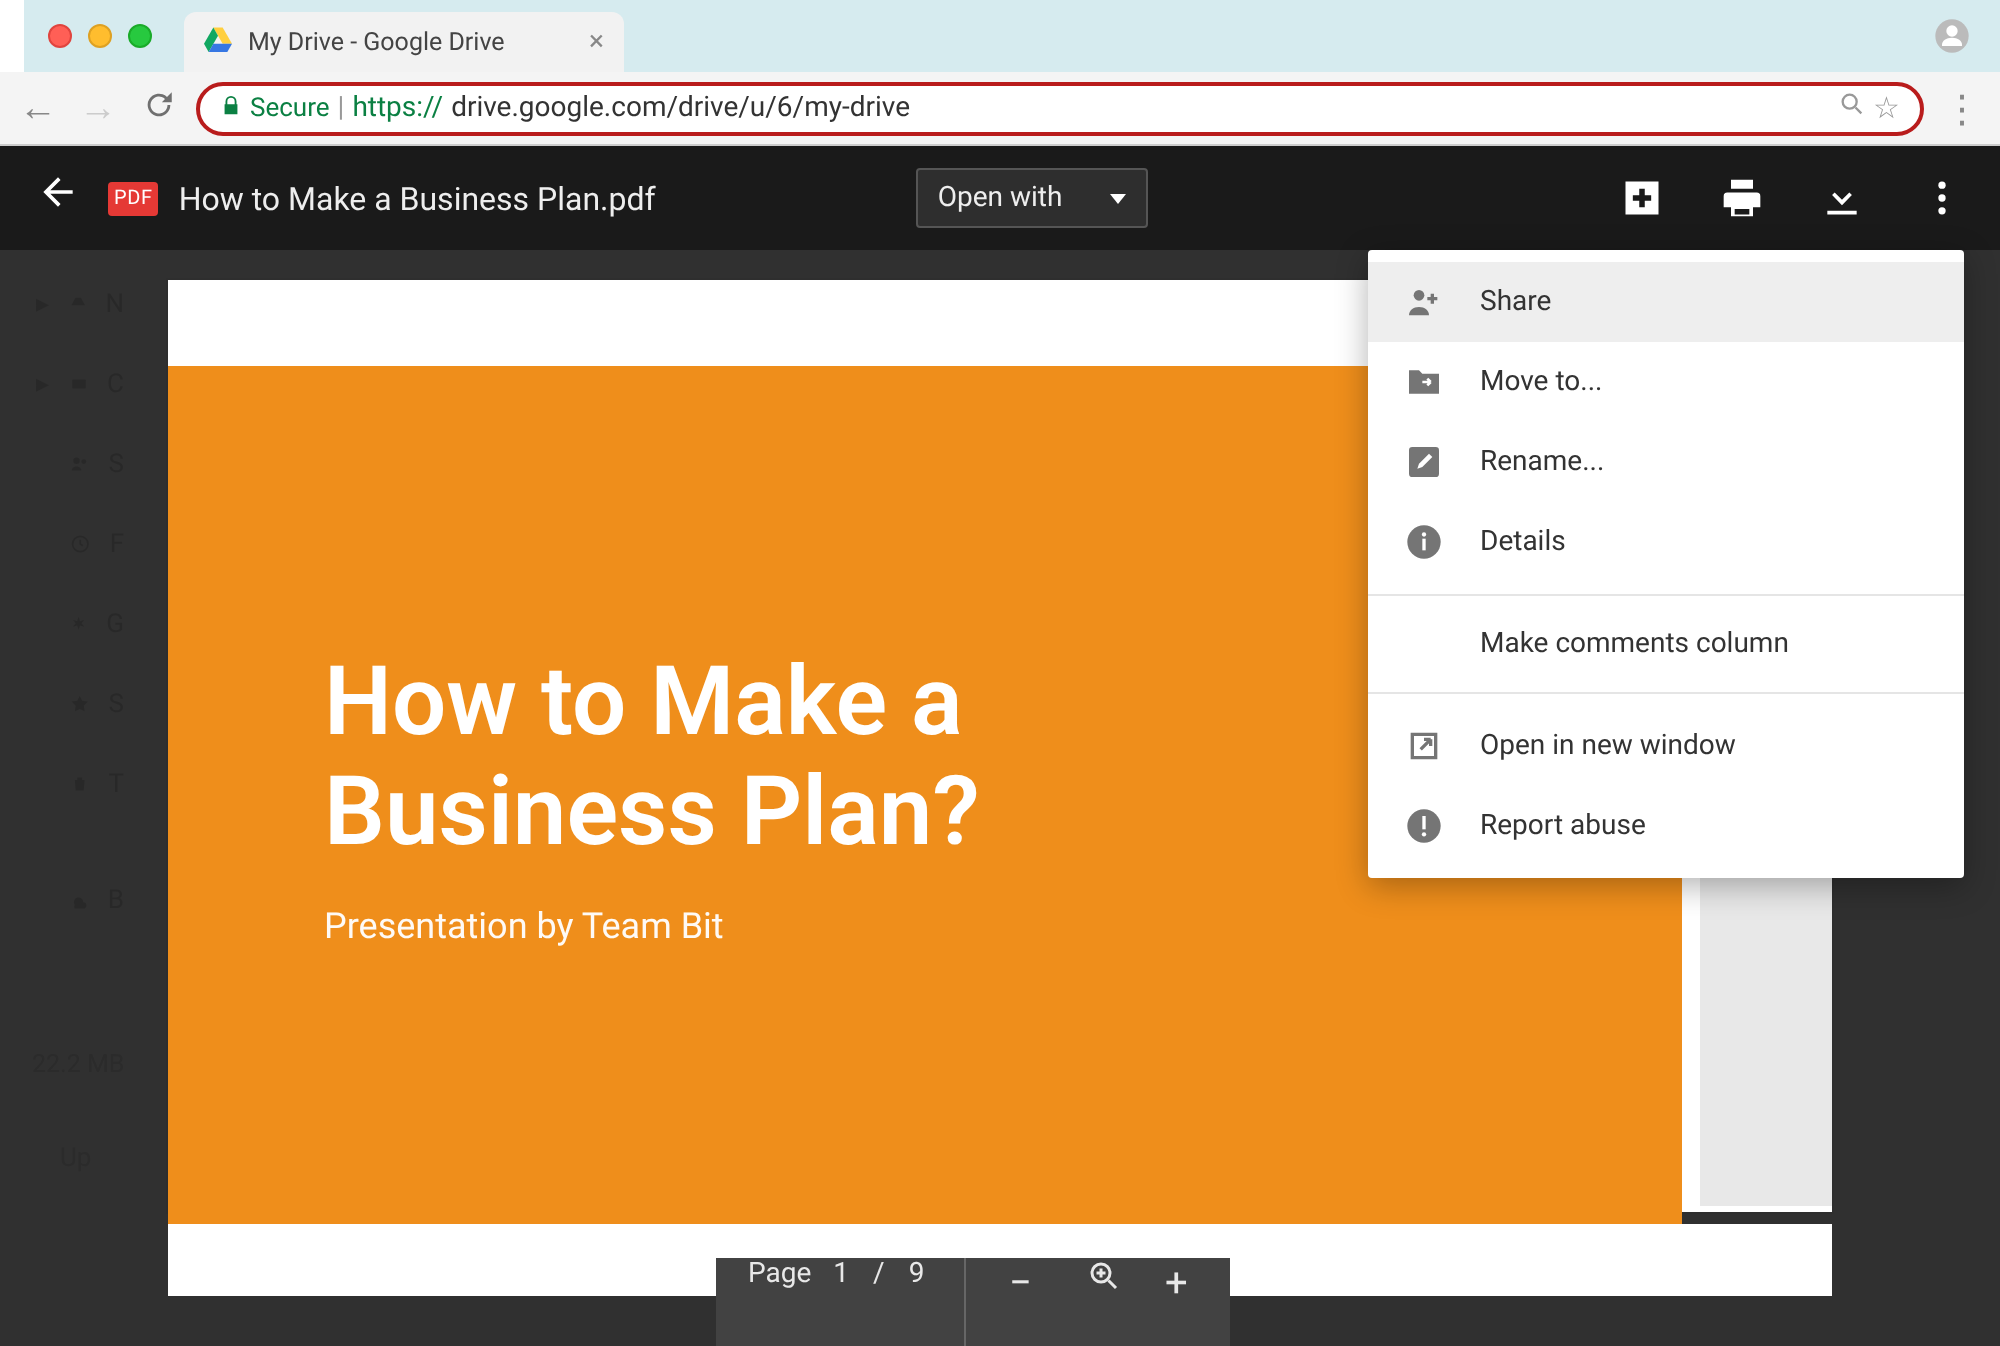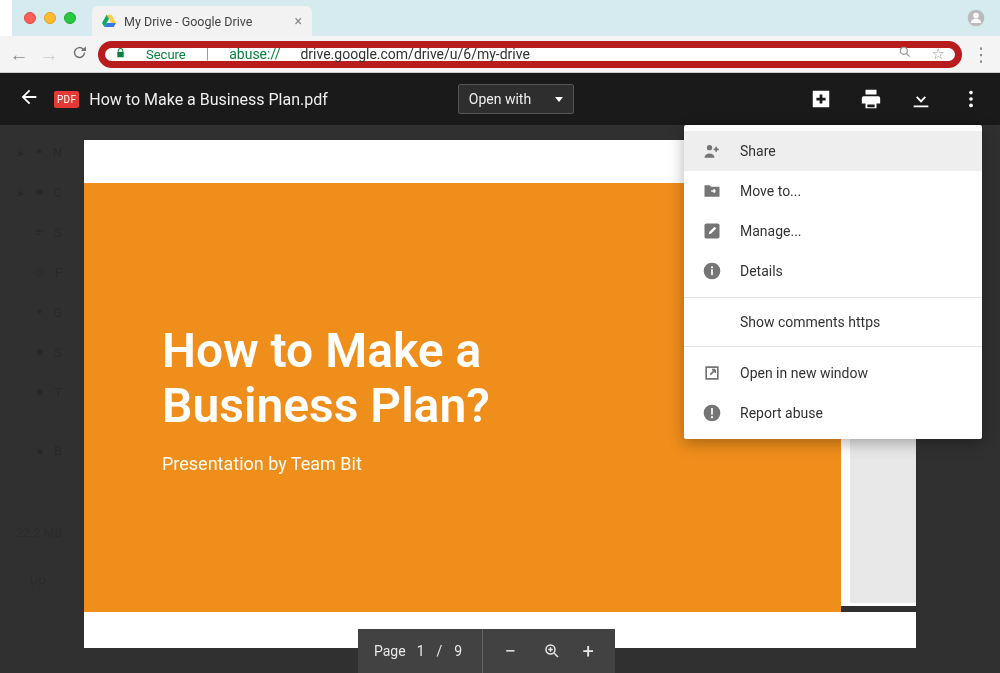--- a/index.html
+++ b/index.html
@@ -11,21 +11,21 @@
   .tl { width: 12px; height: 12px; border-radius: 50%; }
   .tl-red { background: #ff5f56; border: 1px solid #e0443e; }
   .tl-yellow { background: #ffbd2e; border: 1px solid #dea123; }
   .tl-green { background: #27c93f; border: 1px solid #1aab29; }
   .tab { margin-left: 16px; background: #f2f2f2; height: 30px; margin-top: 6px; border-radius: 6px 6px 0 0; display: flex; align-items: center; padding: 0 10px; width: 220px; gap: 8px; font-size: 12.5px; color: #444; }
   .tab .close-x { margin-left: auto; color: #888; font-size: 14px; }
   .chrome-profile { position: absolute; right: 14px; top: 8px; color: #777; }
 
   .addr-bar { height: 37px; background: #f4f4f4; border-bottom: 1px solid #ccc; display: flex; align-items: center; padding: 0 8px; gap: 8px; }
   .nav-btn { color: #888; font-size: 19px; width: 22px; text-align: center; }
-  .addr-field { flex: 1; height: 27px; background: #fff; border: 7px solid #b91c1c; border-radius: 14px; display: flex; align-items: center; padding: 0 10px; gap: 20px; font-size: 14px; color: #555; }
+  .addr-field { flex: 1; height: 27px; background: #fff; border: 2px solid #b91c1c; border-radius: 14px; display: flex; align-items: center; padding: 0 10px; gap: 4px; font-size: 14px; color: #555; }
   .lock { color: #0b8043; font-size: 12px; }
   .secure { color: #0b8043; font-size: 13px; }
   .addr-field .spacer { flex: 1; }
   .addr-ico { color: #999; font-size: 15px; }
 
   
   .drive-shell { position: absolute; top: 73px; left: 0; right: 0; bottom: 0; background: #fff; }
   .drive-shell::after { content:""; position:absolute; inset:0; background: rgba(0,0,0,0.55); }
   .drive-header { height: 38px; display:flex; align-items:center; padding:0 18px; color:#757575; font-size:22px; }
   .drive-logo-txt b { color:#000; }
@@ -48,21 +48,21 @@
 
   
   .doc-preview { position:absolute; top:140px; left:84px; width:832px; height:466px; background:#fff; z-index:3; box-shadow:0 0 0 1px rgba(0,0,0,0.04); }
   .slide { position:absolute; top:43px; left:0; width:757px; height:431px; background:#ef8e1b; color:#fff; padding:140px 0 0 78px; }
   .slide h1 { font-size:48px; font-weight:600; line-height:1.15; }
   .slide p { margin-top:20px; font-size:18px; font-weight:400; opacity:0.96; }
   .slide-thumb { position:absolute; top:43px; right:0; width:66px; height:420px; background:#e8e8e8; }
   .next-pg { position:absolute; top:612px; left:84px; width:832px; height:36px; background:#fff; z-index:3; }
 
   
-  .page-ctrl { position:absolute; bottom:0; left:358px; height:44px; background:#424242; color:#e8e8e8; display:flex; align-items:center; z-index:5; font-size:14px; }
+  .page-ctrl { position:absolute; bottom:0; left:358px; height:44px; background:#424242; color:#e8e8e8; display:flex; align-items:flex-start; z-index:5; font-size:14px; }
   .page-ctrl .pg { padding:0 5px 0 16px; }
   .page-ctrl .n { padding:0 6px; }
   .page-ctrl .div { width:1px; height:44px; background:#666; margin:0 6px; }
   .page-ctrl .btn { width:42px; display:flex; align-items:center; justify-content:center; font-size:20px; color:#e8e8e8; }
   .page-ctrl .btn svg { width:18px; height:18px; fill:#e8e8e8; }
 
   
   .dropdown { position:absolute; top:125px; right:18px; width:298px; background:#fff; border-radius:2px; box-shadow:0 4px 16px rgba(0,0,0,0.3); z-index:10; padding:6px 0; }
   .menu-item { display:flex; align-items:center; gap:18px; padding:10px 18px; font-size:14px; color:#333; cursor:pointer; }
   .menu-item.hover { background:#eee; }
@@ -109,21 +109,21 @@
       </svg>
   </span>
   <div class="addr-field">
     <span class="lock">
       <svg width="11" height="12" viewBox="0 0 24 24" fill="#0b8043">
           <path d="M6 10V7a6 6 0 1 1 12 0v3h1v11H5V10h1zm2 0h8V7a4 4 0 1 0-8 0v3z"></path>
         </svg>
     </span>
     <span class="secure">Secure</span>
     <span style="color:#999">|</span>
-    <span style="color:#0b8043">abuse://</span>
+    <span style="color:#0b8043">https://</span>
       <span style="color:#333">drive.google.com/drive/u/6/my-drive</span>
     <span class="spacer"></span>
     <span class="addr-ico">
       <svg width="14" height="14" viewBox="0 0 24 24" fill="#999" stroke="#999" stroke-width="2">
           <circle cx="10" cy="10" r="6" fill="none"></circle>
           <line x1="15" y1="15" x2="20" y2="20"></line>
         </svg>
     </span>
     <span class="addr-ico">☆</span>
   </div>
@@ -288,35 +288,35 @@
       </span>
     <span>Move to...</span>
   </div>
   <div class="menu-item">
     <span class="mi-icon">
         <svg viewBox="0 0 24 24">
           <rect x="3" y="3" width="18" height="18" rx="2"></rect>
           <path d="M8 16l1-3 6-6 2 2-6 6z" fill="#fff"></path>
         </svg>
       </span>
-    <span>Manage...</span>
+    <span>Rename...</span>
   </div>
   <div class="menu-item">
     <span class="mi-icon">
         <svg viewBox="0 0 24 24">
           <circle cx="12" cy="12" r="10"></circle>
           <rect x="11" y="10" width="2" height="7" fill="#fff"></rect>
           <circle cx="12" cy="7.5" r="1.3" fill="#fff"></circle>
         </svg>
       </span>
     <span>Details</span>
   </div>
   <div class="menu-sep"></div>
   <div class="menu-item noicon">
-    <span>Show comments https</span>
+    <span>Make comments column</span>
   </div>
   <div class="menu-sep"></div>
   <div class="menu-item">
     <span class="mi-icon">
         <svg viewBox="0 0 24 24">
           <path d="M5 5h14v14H5z" fill="none" stroke="#757575" stroke-width="2"></path>
           <path d="M10 14l6-6m0 0h-4m4 0v4" stroke="#757575" stroke-width="2" fill="none"></path>
         </svg>
       </span>
     <span>Open in new window</span>

